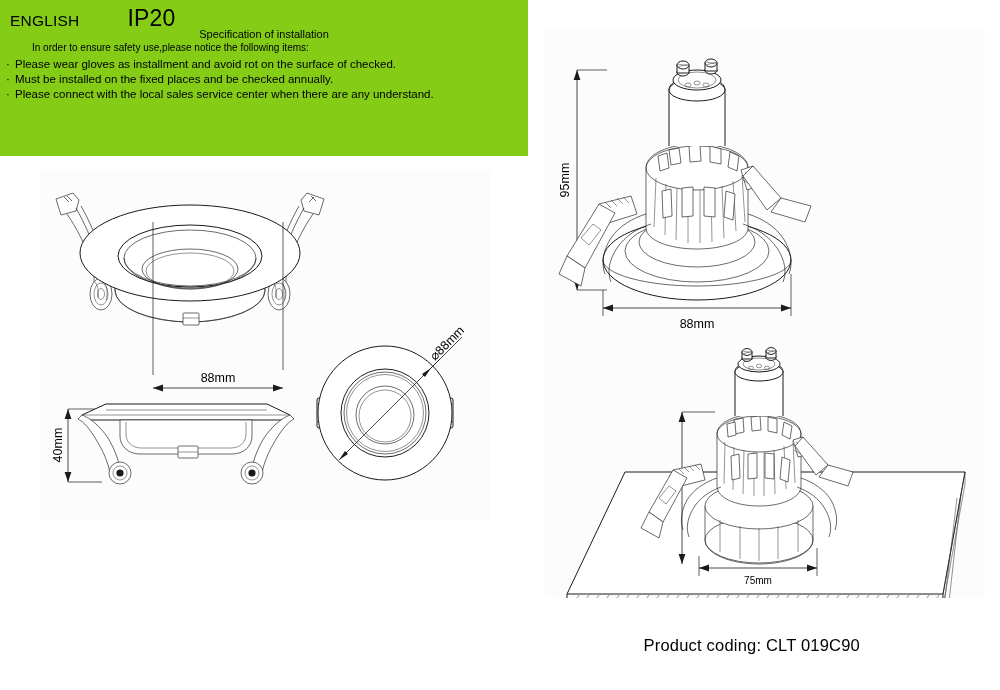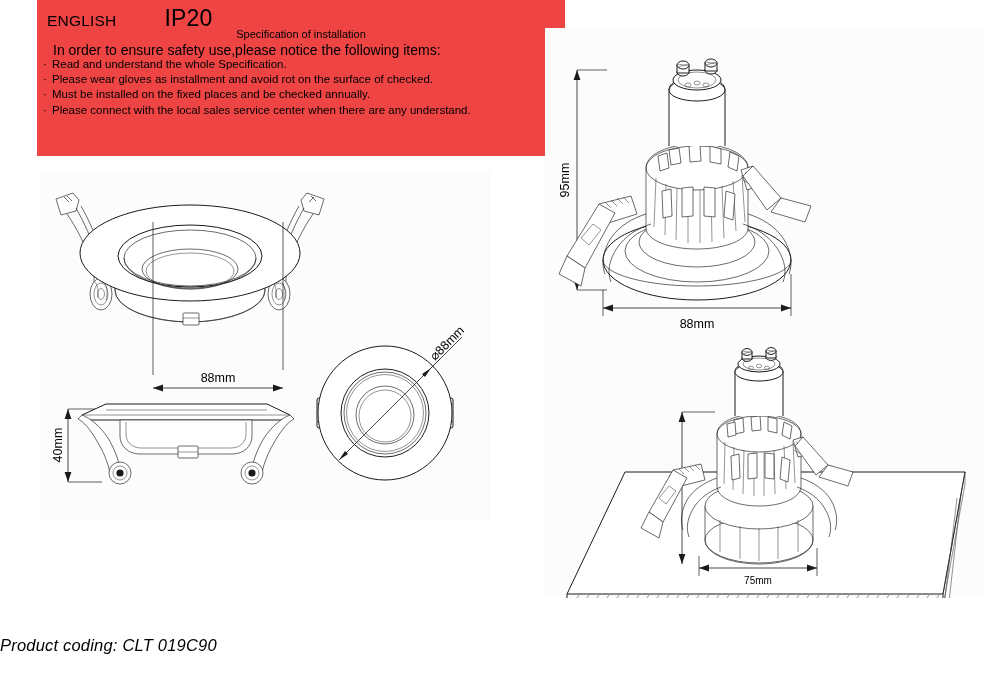--- a/index.html
+++ b/index.html
@@ -21,22 +21,21 @@
     inset: 0;
   }
 
   
   .spec-block {
     position: absolute;
     left: 0;
     top: 0;
     width: 528px;
     height: 156px;
-    background: #ef4444;
-    margin-left: 37px;
+    background: #84cc16;
   }
   .lang-row {
     position: absolute;
     left: 10px;
     top: 5px;
     display: flex;
     align-items: baseline;
     gap: 48px;
   }
   .lang-label {
@@ -50,23 +49,23 @@
   .spec-title {
     position: absolute;
     left: 0;
     top: 28px;
     width: 100%;
     text-align: center;
     font-size: 11px;
   }
   .spec-intro {
     position: absolute;
-    left: 16px;
+    left: 32px;
     top: 42px;
-    font-size: 14px;
+    font-size: 10px;
   }
   .spec-list {
     position: absolute;
     left: 6px;
     top: 57px;
     margin: 0;
     padding: 0;
     list-style: none;
   }
   .spec-list li {
@@ -99,24 +98,23 @@
   .panel-left svg, .panel-right svg {
     display: block;
   }
 
   
   .product-coding {
     position: absolute;
     left: 0;
     top: 636px;
     width: 860px;
-    text-align: left;
+    text-align: right;
     font-size: 16.5px;
     letter-spacing: 0.2px;
-    font-style: italic;
   }
 
   
   .dw { fill: none; stroke: #1a1a1a; stroke-width: 1; }
   .dw-thin { fill: none; stroke: #2b2b2b; stroke-width: 0.7; }
   .dw-hair { fill: none; stroke: #3a3a3a; stroke-width: 0.55; }
   .dim-line { fill: none; stroke: #1a1a1a; stroke-width: 0.8; }
   .dim-ext { fill: none; stroke: #1a1a1a; stroke-width: 0.7; }
   .fill-w { fill: #ffffff; stroke: #1a1a1a; stroke-width: 1; }
   .fill-wt { fill: #ffffff; stroke: #2b2b2b; stroke-width: 0.7; }
@@ -137,21 +135,20 @@
 <div class="sheet">
 
   <div class="spec-block">
     <div class="lang-row">
       <span class="lang-label">ENGLISH</span>
       <span class="ip-label">IP20</span>
     </div>
     <div class="spec-title">Specification of installation</div>
     <div class="spec-intro">In order to ensure safety use,please notice the following items:</div>
     <ul class="spec-list">
-      <li><span class="bullet">·</span><span>Read and understand the whole Specification.</span></li>
       <li><span class="bullet">·</span><span>Please wear gloves as installment and avoid rot on the surface of checked.</span></li>
       <li><span class="bullet">·</span><span>Must be installed on the fixed places and be checked annually.</span></li>
       <li><span class="bullet">·</span><span>Please connect with the local sales service center when there are any understand.</span></li>
     </ul>
   </div>
 
   <div class="panel-left">
     <svg width="450" height="350" viewBox="0 0 450 350">
 
       <g>

